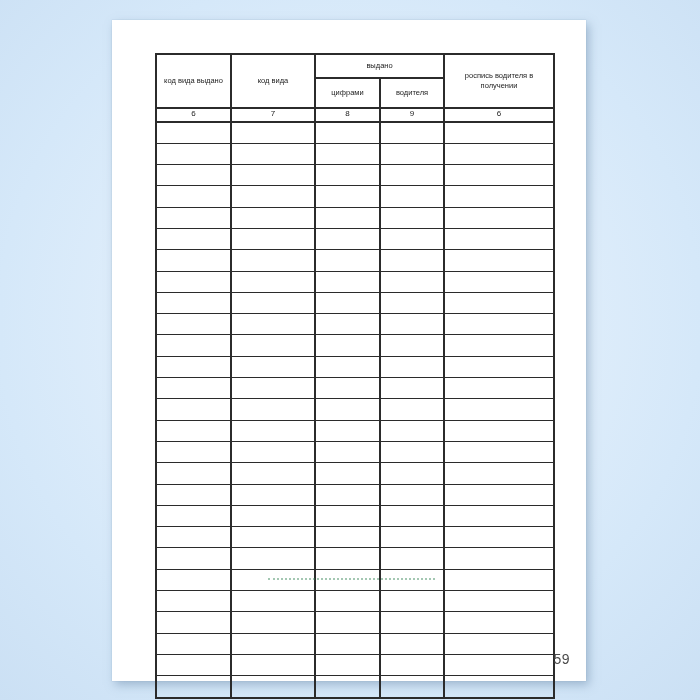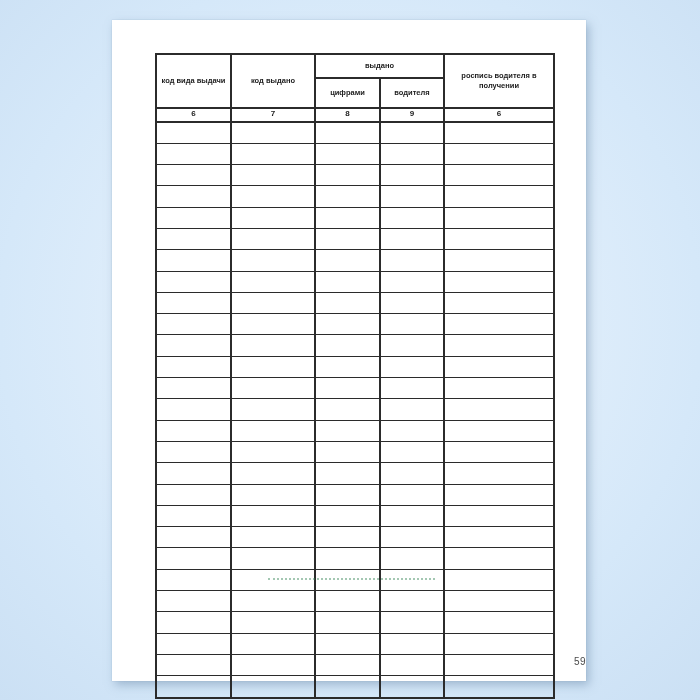--- a/index.html
+++ b/index.html
@@ -41,21 +41,21 @@
   .form-table col.c5 { width: 110px; }
   .form-table th, .form-table td {
     border: 2px solid #2b2b2b;
     padding: 0;
     text-align: center;
     vertical-align: middle;
     color: #1c1c1c;
     overflow: hidden;
   }
   .form-table thead th {
-    font-weight: bold;
+    font-weight: normal;
     font-size: 7.5px;
     line-height: 1.3;
   }
   .form-table thead tr.group-row th { height: 13px; }
   .form-table thead tr.sub-row th { height: 16px; }
   .form-table thead tr.num-row th {
     height: 12px;
     font-size: 8px;
     border-bottom-width: 2.5px;
   }
@@ -70,45 +70,45 @@
     left: 156px;
     top: 558px;
     width: 167px;
     height: 0;
     border-top: 2px dotted rgba(52, 130, 85, 0.45);
     z-index: 3;
     pointer-events: none;
   }
   .page-number {
     position: absolute;
-    right: 0;
+    right: 16px;
     bottom: 14px;
-    font-size: 10px;
+    font-size: 14px;
     color: #4a4a4a;
     letter-spacing: 0.5px;
   }
 </style>
 </head>
 <body>
 
 <div class="backdrop">
   <div class="page">
 
     <table class="form-table">
       <colgroup>
         <col class="c1">
           <col class="c2">
           <col class="c3">
           <col class="c4">
           <col class="c5">
       </colgroup>
       <thead>
         <tr class="group-row">
-          <th rowspan="2">код вида выдачи</th>
-          <th rowspan="2">код выдано</th>
+          <th rowspan="2">код вида выдано</th>
+          <th rowspan="2">код вида</th>
           <th colspan="2">выдано</th>
           <th rowspan="2" class="wrap">роспись водителя в получении</th>
         </tr>
         <tr class="sub-row">
           <th>цифрами</th>
           <th>водителя</th>
         </tr>
         <tr class="num-row">
           <th>6</th>
           <th>7</th>

